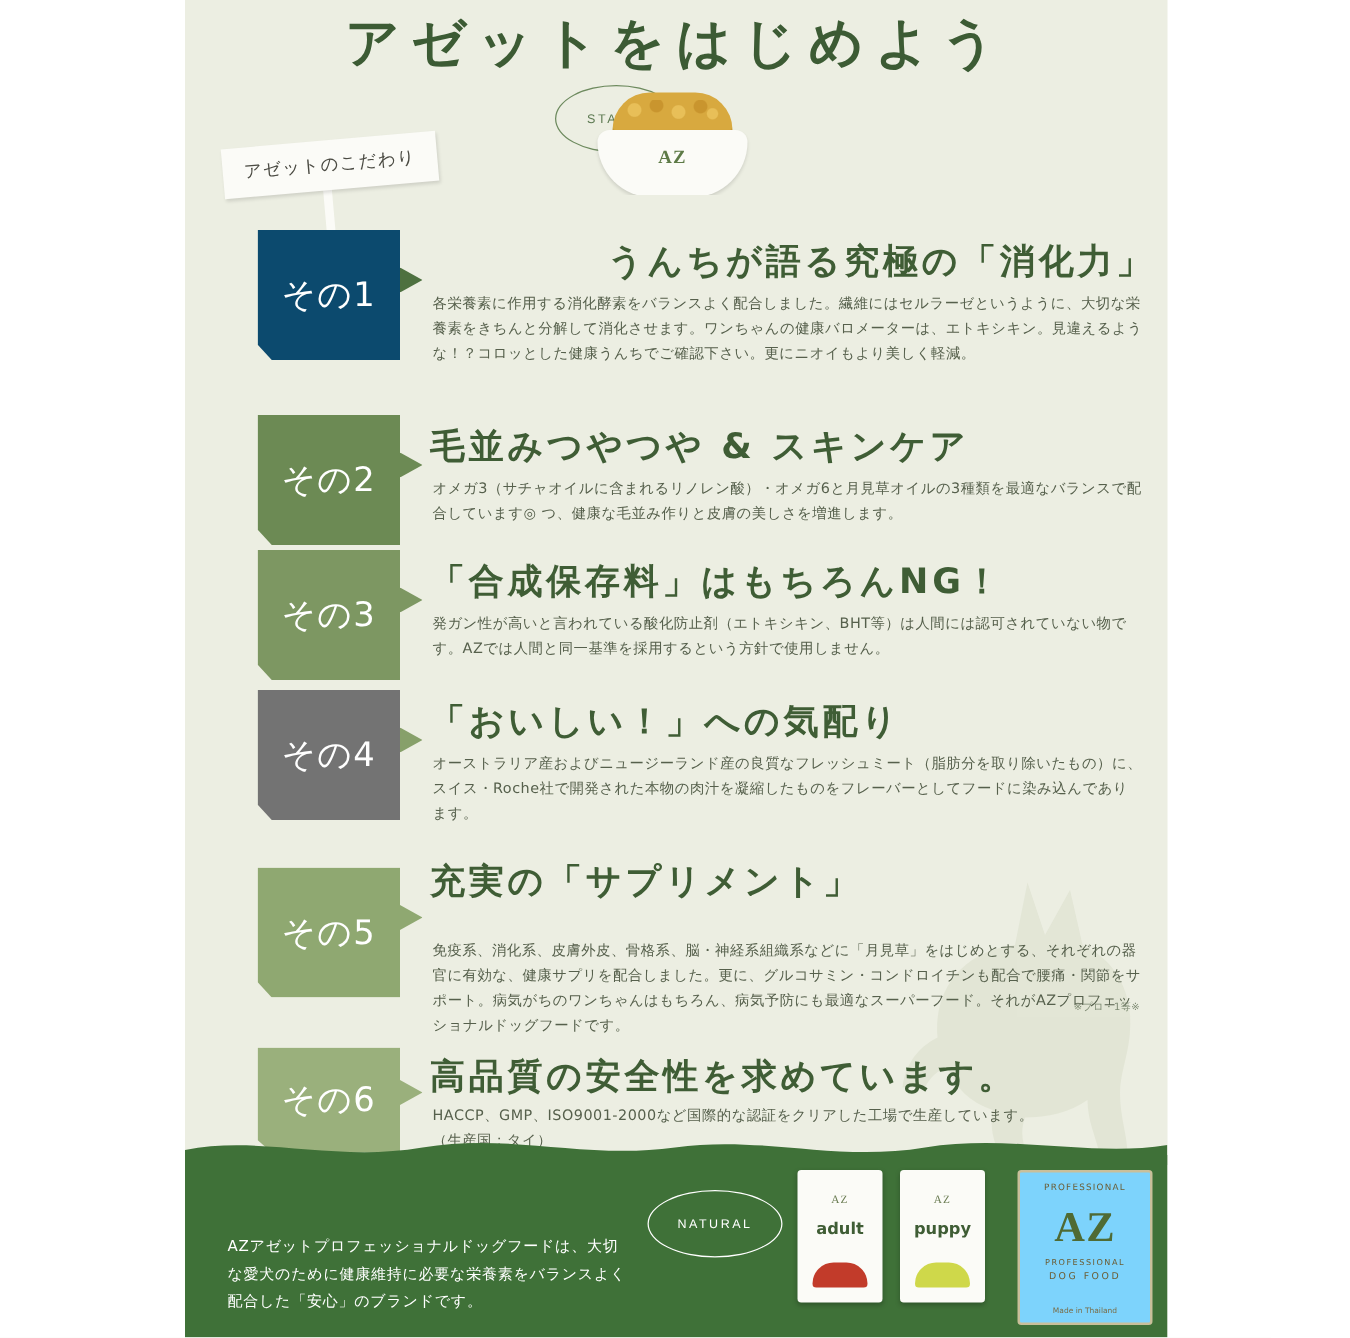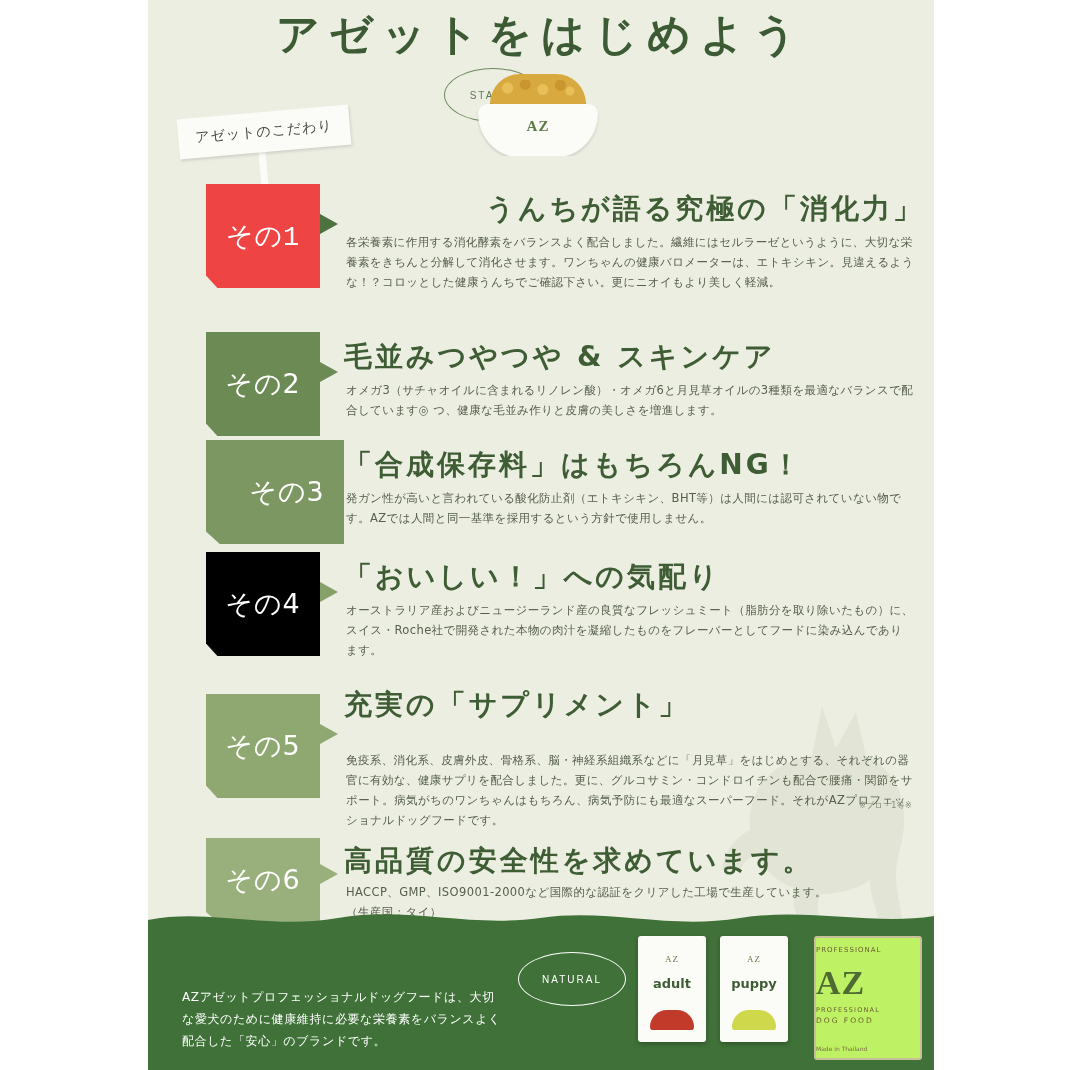--- a/index.html
+++ b/index.html
@@ -197,24 +197,24 @@
     height: 104px;
     display: flex;
     align-items: center;
     justify-content: center;
     color: #ffffff;
     font-size: 27px;
     letter-spacing: 1px;
     font-family: "DejaVu Sans", sans-serif;
     clip-path: polygon(0 0, 100% 0, 100% 100%, 10% 100%, 0 88%);
   }
-  .tag.t1 { background: #ef4444; font-family: Liberation Mono, monospace; }
+  .tag.t1 { background: #0c4a6e; }
   .tag.t2 { background: #6c8a54; }
   .tag.t3 { background: #7d9762; }
-  .tag.t4 { background: #000000; }
+  .tag.t4 { background: #737373; }
   .tag.t5 { background: #8fa871; }
   .tag.t6 { background: #9ab07c; }
 
   .tag-notch {
     position: absolute;
     left: 172px;
     width: 18px;
     height: 20px;
     clip-path: polygon(0 0, 100% 50%, 0 100%);
   }
@@ -353,24 +353,24 @@
   }
   .pack.adult .pack-swatch { background: #c23b2a; }
   .pack.puppy .pack-swatch { background: #cfd84a; }
 
   .az-box {
     position: absolute;
     left: 666px;
     top: 12px;
     width: 104px;
     height: 120px;
-    background: #bef264;
+    background: #7dd3fc;
     border: 2px solid #c9bf9a;
     border-radius: 3px;
-    text-align: left;
+    text-align: center;
     overflow: hidden;
   }
   .az-box .az-top {
     margin-top: 8px;
     font-size: 7px;
     letter-spacing: 1px;
     color: #6b5c33;
     font-family: "DejaVu Sans", sans-serif;
   }
   .az-box .az-logo {
@@ -442,21 +442,21 @@
     </div>
 
     <div class="row" style="top:332px;">
       <div class="tag t2" style="top:0;">その2</div>
       <div class="tag-notch t2" style="top:30px;"></div>
       <div class="row-title" style="top:6px;">毛並みつやつや &amp; スキンケア</div>
       <div class="row-body" style="top:48px;">オメガ3（サチャオイルに含まれるリノレン酸）・オメガ6と月見草オイルの3種類を最適なバランスで配合しています◎ つ、健康な毛並み作りと皮膚の美しさを増進します。</div>
     </div>
 
     <div class="row" style="top:440px;">
-      <div class="tag t3" style="top:0;padding-left:24px;">その3</div>
+      <div class="tag t3" style="top:0;">その3</div>
       <div class="tag-notch t3" style="top:30px;"></div>
       <div class="row-title" style="top:6px;">「合成保存料」はもちろんNG！</div>
       <div class="row-body" style="top:48px;">発ガン性が高いと言われている酸化防止剤（エトキシキン、BHT等）は人間には認可されていない物です。AZでは人間と同一基準を採用するという方針で使用しません。</div>
     </div>
 
     <div class="row" style="top:552px;">
       <div class="tag t4" style="top:0;">その4</div>
       <div class="tag-notch t4" style="top:30px;"></div>
       <div class="row-title" style="top:6px;">「おいしい！」への気配り</div>
       <div class="row-body" style="top:48px;">オーストラリア産およびニュージーランド産の良質なフレッシュミート（脂肪分を取り除いたもの）に、スイス・Roche社で開発された本物の肉汁を凝縮したものをフレーバーとしてフードに染み込んであります。</div>

